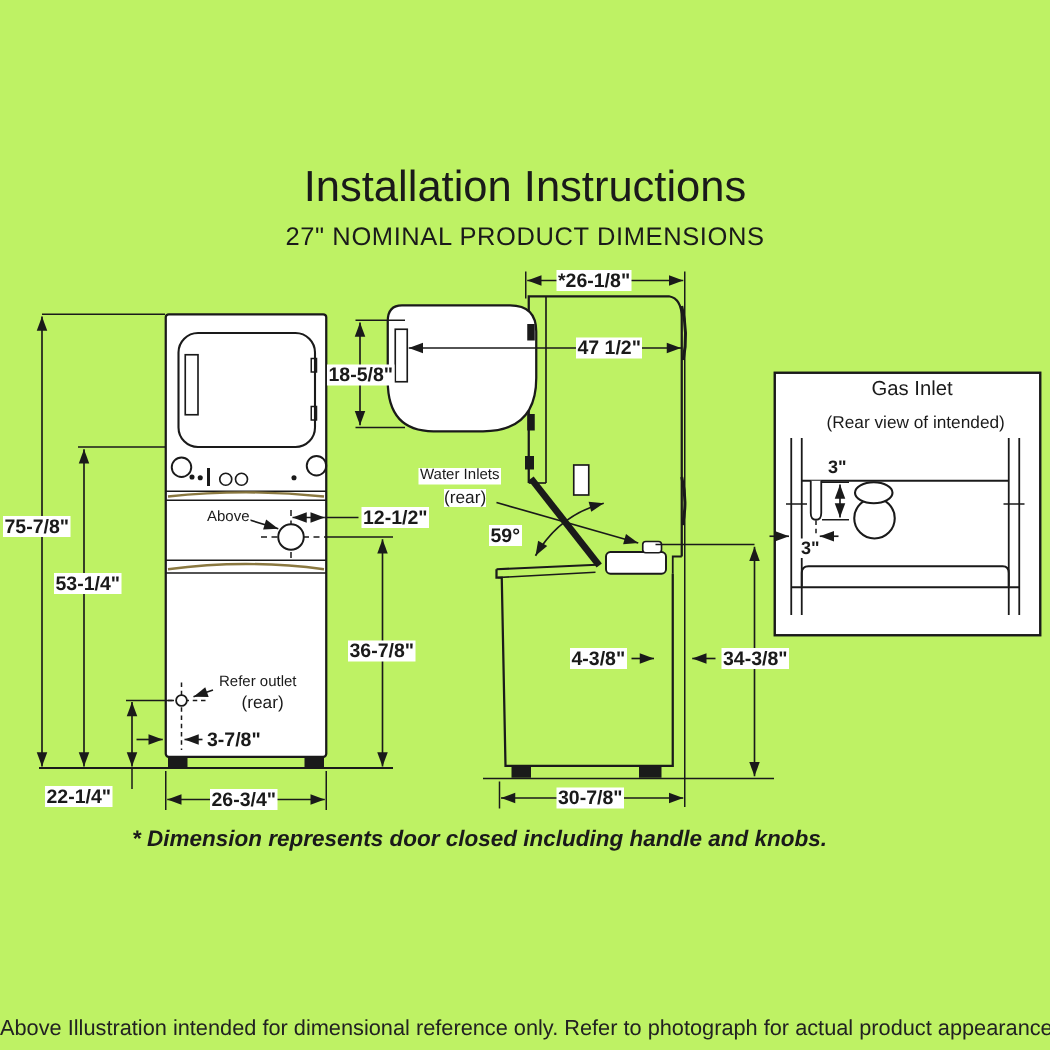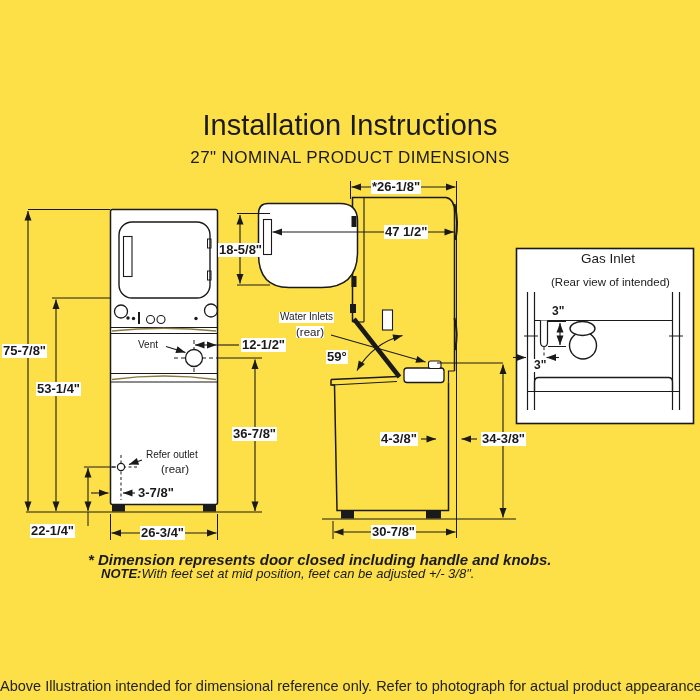--- a/index.html
+++ b/index.html
@@ -1,16 +1,16 @@
 <!DOCTYPE html>
 <html><head>
 <meta charset="utf-8">
 <style>
   html,body{margin:0;padding:0;background:#fff;}
-  .page{position:relative;width:700px;height:700px;background:#fde047;overflow:hidden;
+  .page{position:relative;width:700px;height:700px;background:#bef264;overflow:hidden;
         font-family:"Liberation Sans",sans-serif;color:#1a1a1a;}
   .t{position:absolute;white-space:nowrap;line-height:1.05;}
   .title{left:0;right:0;text-align:center;font-size:29px;font-weight:400;}
   .subtitle{left:0;right:0;text-align:center;font-size:17px;font-weight:400;letter-spacing:.4px;}
   .dim{font-size:13px;font-weight:bold;background:#fff;padding:0 1px;}
   .lbl{font-size:10px;font-weight:400;background:#fff;padding:0 1px;}
   .small{font-size:11.5px;font-weight:400;background:#fff;}
   .foot{font-size:15px;font-weight:bold;font-style:italic;}
   .note{font-size:13px;font-style:italic;}
   .note b{font-weight:bold;}
@@ -158,21 +158,21 @@
       <line x1="527.5" y1="391.5" x2="679.5" y2="391.5"></line>
     </g>
   </svg>
 
   <div class="t title" style="top:110px">Installation Instructions</div>
   <div class="t subtitle" style="top:149px">27" NOMINAL PRODUCT DIMENSIONS</div>
 
   <div class="t dim" style="left:2px;top:344px">75-7/8"</div>
   <div class="t dim" style="left:36px;top:382px">53-1/4"</div>
   <div class="t dim" style="left:30px;top:524px">22-1/4"</div>
-  <div class="t lbl" style="left:137px;top:340px">Vent</div>
+  <div class="t lbl" style="left:137px;top:340px">Above</div>
   <div class="t dim" style="left:241px;top:338px">12-1/2"</div>
   <div class="t dim" style="left:232px;top:427px">36-7/8"</div>
   <div class="t lbl" style="left:145px;top:450px">Refer outlet</div>
   <div class="t small" style="left:161px;top:463px">(rear)</div>
   <div class="t dim" style="left:137px;top:486px">3-7/8"</div>
   <div class="t dim" style="left:140px;top:526px">26-3/4"</div>
 
   <div class="t dim" style="left:371px;top:180px">*26-1/8"</div>
   <div class="t dim" style="left:218px;top:243px">18-5/8"</div>
   <div class="t dim" style="left:384px;top:225px">47 1/2"</div>
@@ -182,18 +182,15 @@
   <div class="t dim" style="left:380px;top:432px">4-3/8"</div>
   <div class="t dim" style="left:481px;top:432px">34-3/8"</div>
   <div class="t dim" style="left:371px;top:525px">30-7/8"</div>
 
   <div class="t lbl" style="left:580px;top:252px;font-size:13.5px">Gas Inlet</div>
   <div class="t small" style="left:551px;top:276px">(Rear view of intended)</div>
   <div class="t dim" style="left:551px;top:305px;font-size:12px">3"</div>
   <div class="t dim" style="left:533px;top:359px;font-size:12px">3"</div>
 
   <div class="t foot" style="left:88px;top:552px">* Dimension represents door closed including handle and knobs.</div>
-  <div class="t note" style="left:101px;top:567px">
-    <b>NOTE:</b><span>With feet set at mid position, feet can be adjusted +/- 3/8".</span>
-  </div>
   <div class="t caption" style="top:679px">Above Illustration intended for dimensional reference only. Refer to photograph for actual product appearance.</div>
 
 </div>
 
 </body></html>

